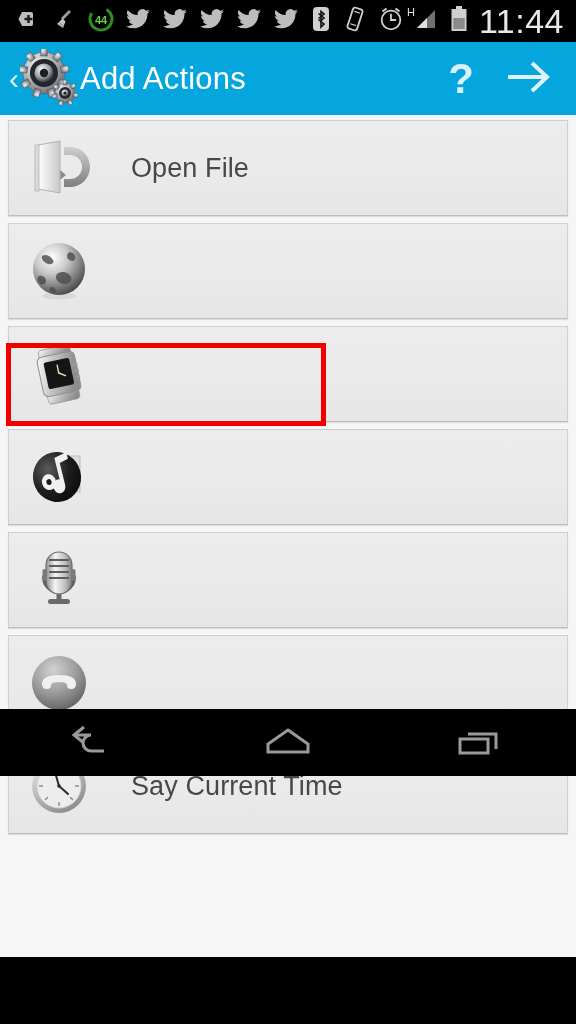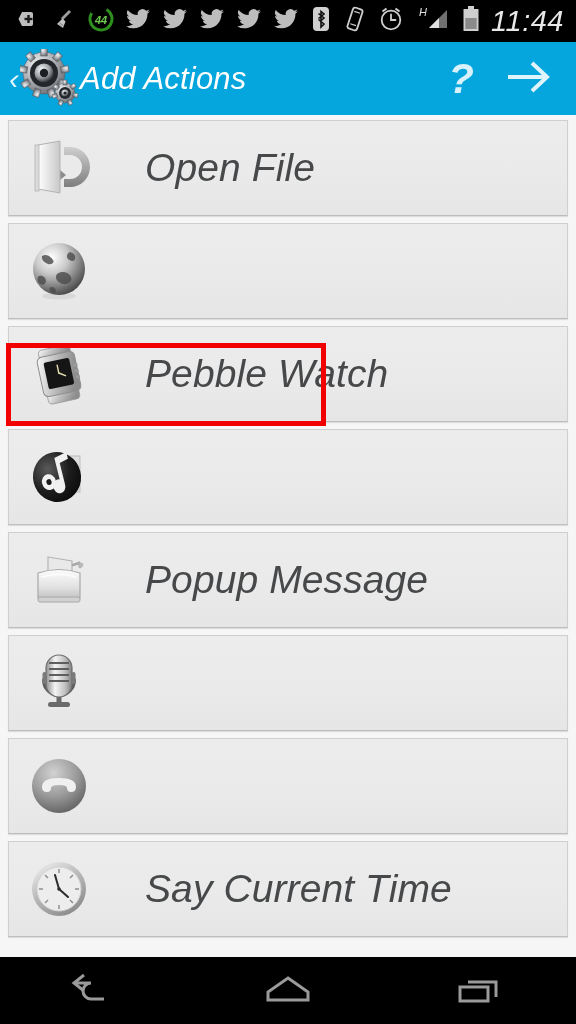--- a/index.html
+++ b/index.html
@@ -2,32 +2,32 @@
 <html><head>
 <meta charset="utf-8">
 <style>
   * { margin:0; padding:0; box-sizing:border-box; }
   html,body{
     width:576px; height:1024px;
     background:#000;
     font-family:"Liberation Sans", sans-serif;
     overflow:hidden;
   }
-  #screen{ position:relative; width:576px; height:1024px; background:#0c4a6e;font-style:italic; }
+  #screen{ position:relative; width:576px; height:776px; background:#0c4a6e; }
 
   
   #statusbar{
     position:absolute; top:0; left:0; width:576px; height:42px;
     background:#000; display:flex; align-items:center;
   }
   #status-left{ display:flex; align-items:center; gap:11px; padding-left:18px; flex:1; }
   #status-right{ display:flex; align-items:center; gap:10px; padding-right:12px; }
   .sicon{ display:block; }
   .clock-text{
-    color:#e8e8e8; font-size:29px; letter-spacing:0.5px;
+    color:#e8e8e8; font-size:34px; letter-spacing:0.5px;
     font-family:"Liberation Sans", sans-serif; line-height:1;
   }
 
   
   #actionbar{
     position:absolute; top:42px; left:0; width:576px; height:73px;
     background:#05a6dd; display:flex; align-items:center;
   }
   #back-chevron{
     width:20px; margin-left:4px; color:#e7f7ff; font-size:30px;
@@ -58,21 +58,21 @@
     border-bottom-color:#bdbdbd;
     box-shadow:0 1px 1px rgba(0,0,0,0.10);
     display:flex; align-items:center;
   }
   .row-icon{
     width:72px; height:72px; margin-left:14px;
     display:flex; align-items:center; justify-content:center;
     flex:0 0 72px;
   }
   .row-label{
-    font-size:39px; color:#46484a; margin-left:50px;
+    font-size:27px; color:#46484a; margin-left:36px;
     letter-spacing:0.1px; white-space:nowrap;
   }
   
   #highlight{
     position:absolute; left:6px; top:228px;
     width:320px; height:83px;
     border:5px solid #f20000; pointer-events:none;
   }
 
   
@@ -325,21 +325,20 @@
               <line x1="33" y1="32" x2="39" y2="36"></line>
             </g>
             <g fill="#9a9a9a">
               <rect x="49" y="26" width="4" height="3"></rect>
               <rect x="49" y="32" width="4" height="3"></rect>
               <rect x="49" y="38" width="4" height="3"></rect>
             </g>
           </g>
         </svg>
       </div>
-      <div class="row-label">Pebble Watch</div>
     </div>
 
     <div class="row">
       <div class="row-icon">
         <svg width="66" height="66" viewBox="0 0 66 66">
           <defs>
             <radialGradient id="vinylG" cx="35%" cy="30%" r="75%">
               <stop offset="0%" stop-color="#5a5a5a"></stop>
               <stop offset="60%" stop-color="#1d1d1d"></stop>
               <stop offset="100%" stop-color="#0c0c0c"></stop>
@@ -349,40 +348,20 @@
           <g transform="rotate(-14 31 33)">
             <ellipse cx="31" cy="33" rx="24" ry="25" fill="url(#vinylG)"></ellipse>
             <ellipse cx="22" cy="36" rx="7" ry="8" fill="#f2f2f2"></ellipse>
             <ellipse cx="22" cy="36" rx="2.6" ry="3" fill="#1b1b1b"></ellipse>
             <path d="M33 14 L46 11 L46 18 L37 20 L37 42 a6 7 0 1 1 -4 -6 z" fill="#f0f0f0"></path>
           </g>
         </svg>
       </div>
     </div>
 
-    <div class="row">
-      <div class="row-icon">
-        <svg width="66" height="66" viewBox="0 0 66 66">
-          <defs>
-            <linearGradient id="toastG" x1="0" y1="0" x2="0" y2="1">
-              <stop offset="0%" stop-color="#fcfcfc"></stop>
-                <stop offset="55%" stop-color="#e2e2e2"></stop>
-              <stop offset="100%" stop-color="#bcbcbc"></stop>
-            </linearGradient>
-          </defs>
-          <path d="M22 10 L46 14 L46 28 L22 24 Z" fill="#e9e9e9" stroke="#b5b5b5" stroke-width="1.2"></path>
-          <path d="M47 18 L53 16 L54 20" fill="none" stroke="#a9a9a9" stroke-width="2.6" stroke-linecap="round"></path>
-          <circle cx="55" cy="18" r="2.4" fill="#b9b9b9"></circle>
-          <path d="M12 26 q21 -7 42 0 l0 25 q-21 6 -42 0 z" fill="url(#toastG)" stroke="#a8a8a8" stroke-width="1.2"></path>
-          <rect x="12" y="50" width="42" height="5" rx="2" fill="#d1d1d1" stroke="#a8a8a8" stroke-width="1"></rect>
-          <path d="M16 30 q17 -5 34 0" fill="none" stroke="#ffffff" stroke-width="1.6" opacity="0.85"></path>
-        </svg>
-      </div>
-      <div class="row-label">Popup Message</div>
-    </div>
 
     <div class="row">
       <div class="row-icon">
         <svg width="66" height="66" viewBox="0 0 66 66">
           <defs>
             <linearGradient id="micG" x1="0" y1="0" x2="1" y2="0">
               <stop offset="0%" stop-color="#8e8e8e"></stop>
                 <stop offset="35%" stop-color="#f4f4f4"></stop>
               <stop offset="75%" stop-color="#bdbdbd"></stop>
                 <stop offset="100%" stop-color="#7d7d7d"></stop>

